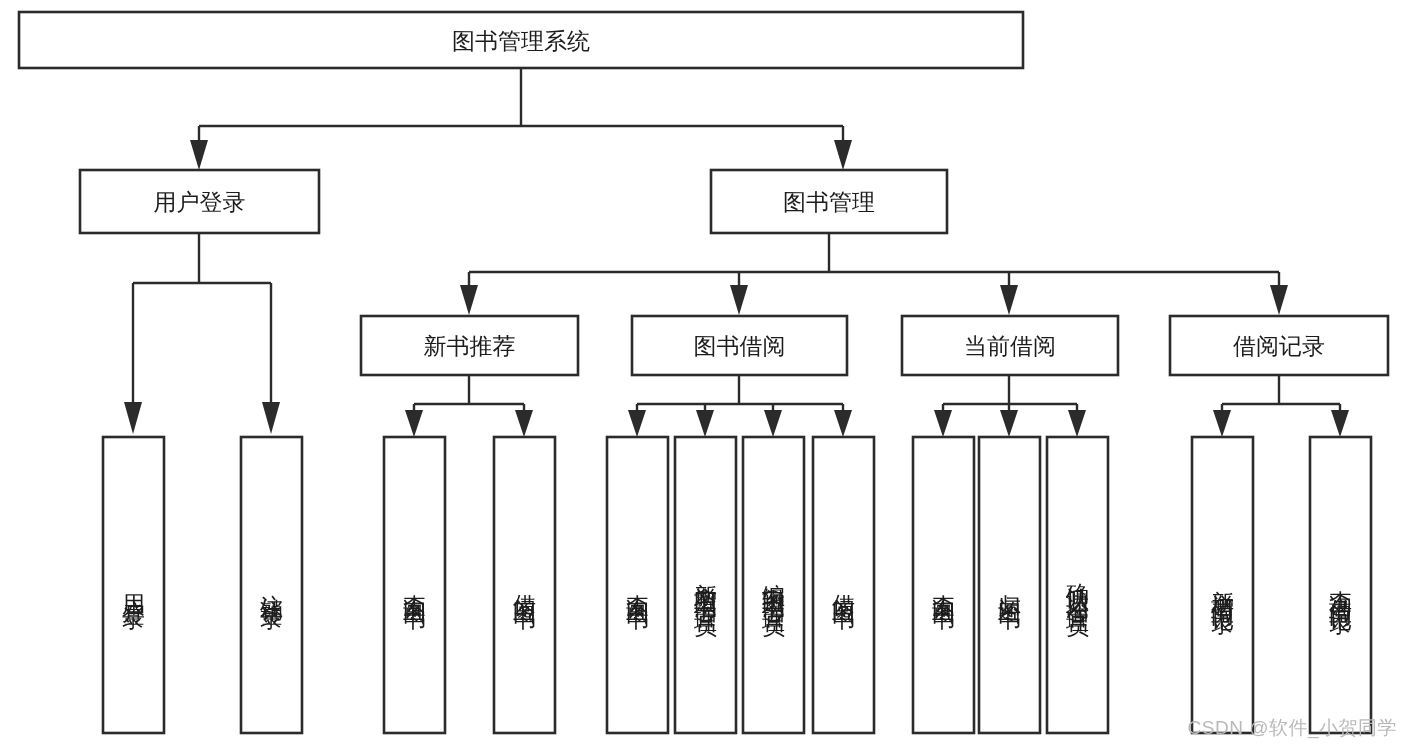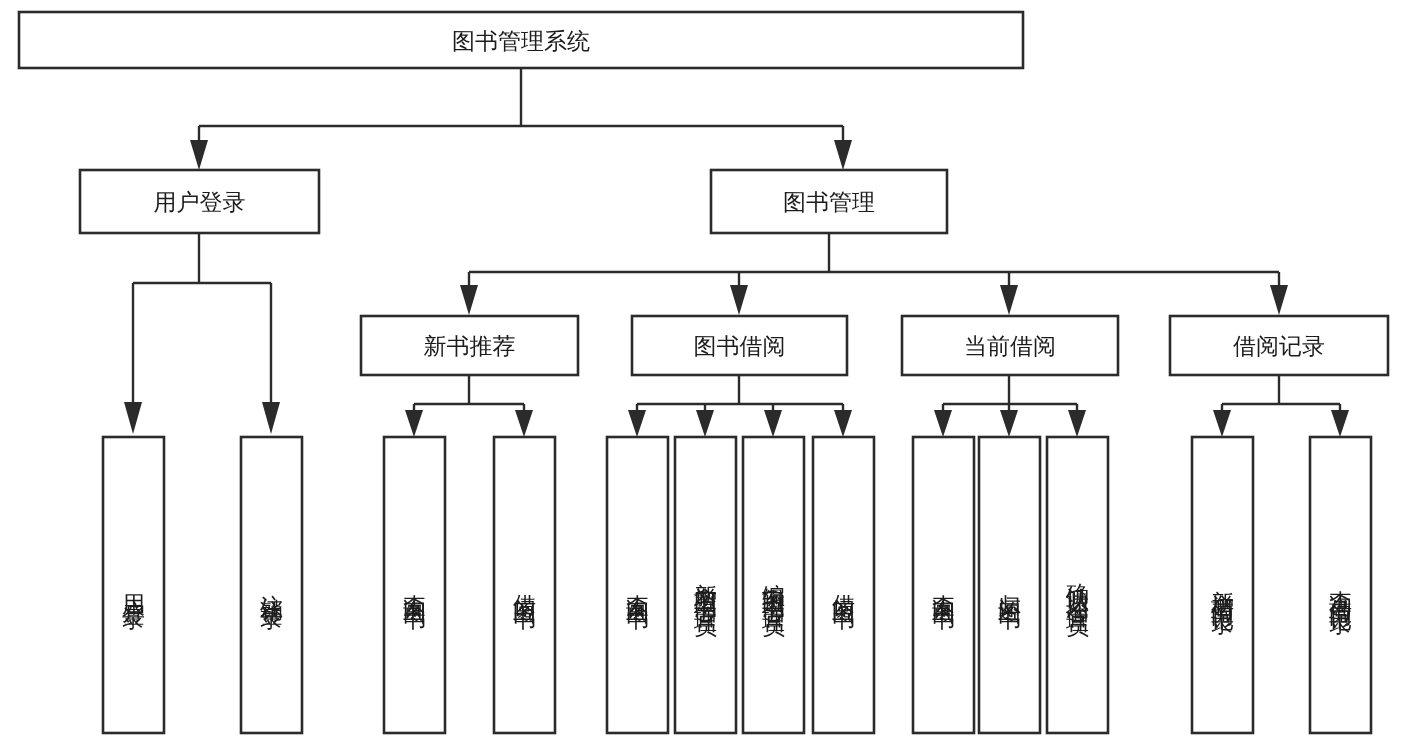--- a/index.html
+++ b/index.html
@@ -246,14 +246,15 @@
   <div class="leaf-label-wrap" style="left:1047px; top:437px; width:61px; height:296px;">
     <span class="leaf-label">确认归还（管理员）</span>
   </div>
   <div class="leaf-label-wrap" style="left:1192px; top:437px; width:61px; height:296px;">
     <span class="leaf-label">新增借阅记录</span>
   </div>
   <div class="leaf-label-wrap" style="left:1310px; top:437px; width:61px; height:296px;">
     <span class="leaf-label">查询借阅记录</span>
   </div>
 
+  <div class="watermark">CSDN @软件_小贺同学</div>
 
 </div>
 
 </body></html>

